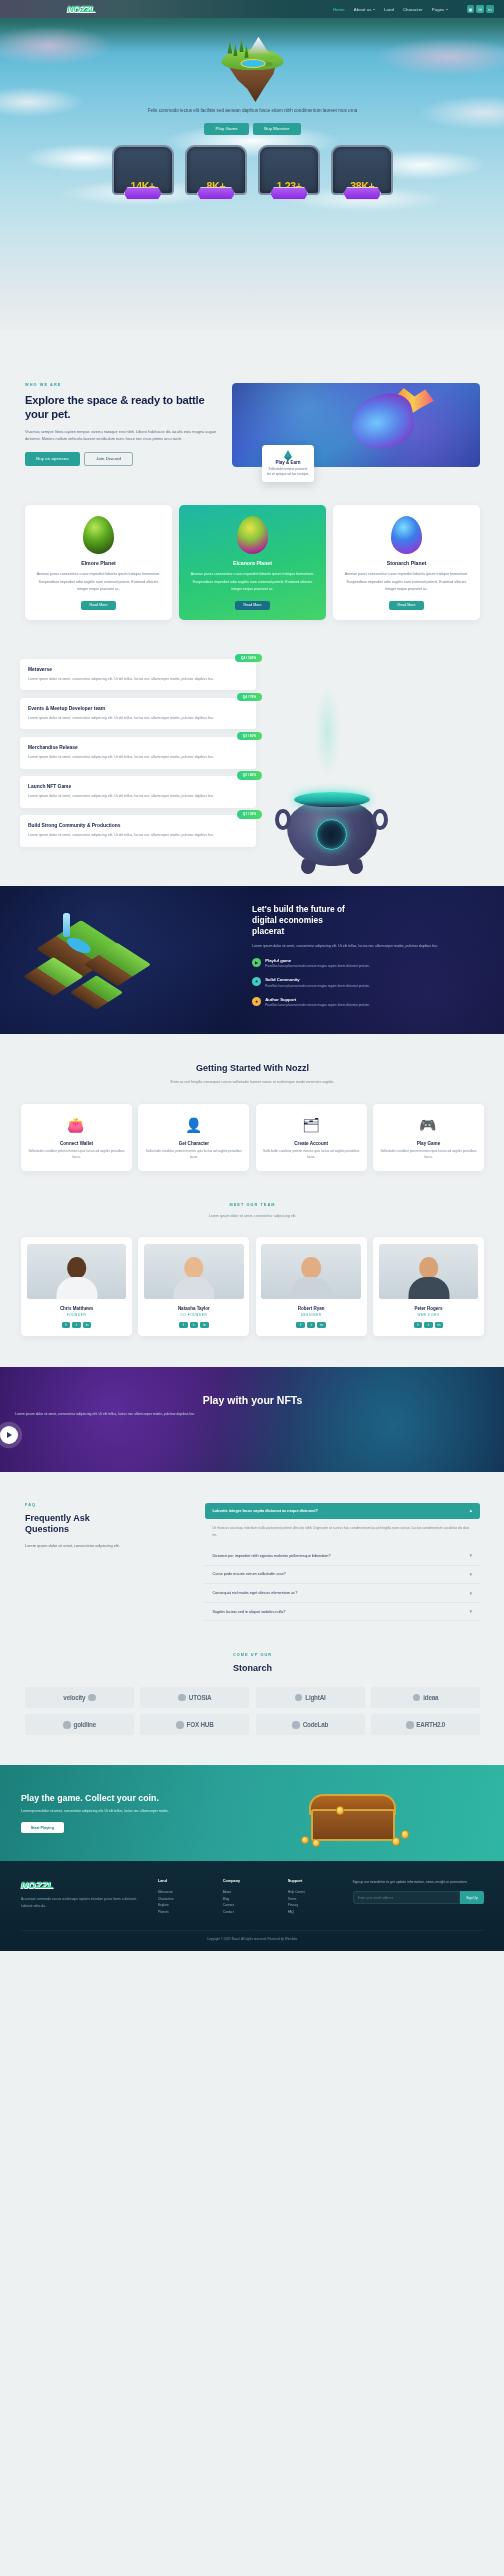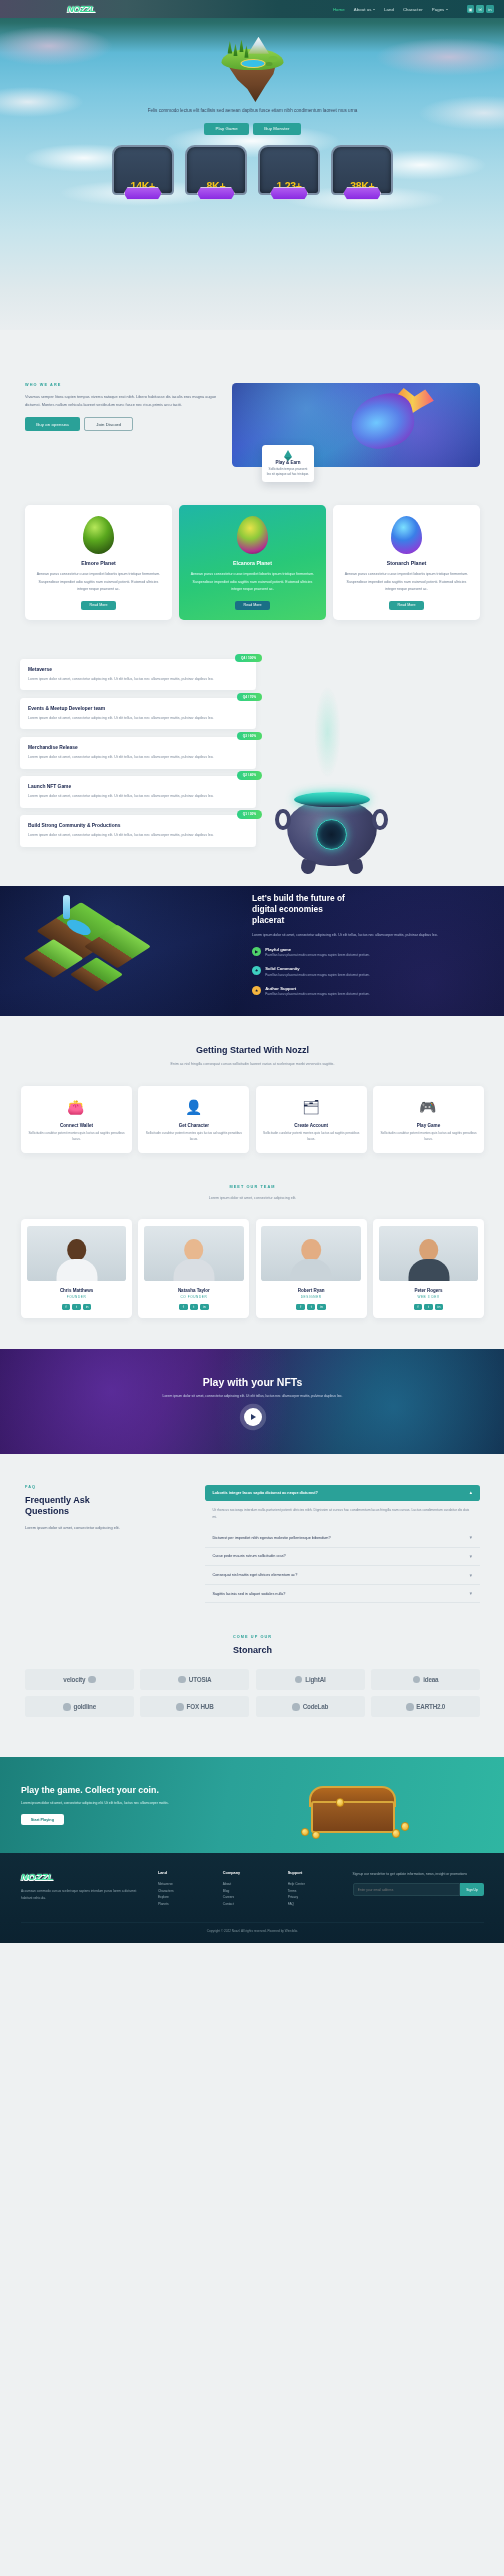--- a/index.html
+++ b/index.html
@@ -260,23 +260,23 @@
     box-shadow: 0 0 8.4px rgba(53,216,196,.7), inset 0 0 5.6px rgba(53,216,196,.6);
   }
   .cauldron .leg { position:absolute; bottom:-8.4px; width:14px; height:14px; background:#3a3d61; border-radius:2.8px 2.8px 50% 50%; }
   .cauldron .leg.l { left: 14px; transform: rotate(14deg); }
   .cauldron .leg.r { right: 14px; transform: rotate(-14deg); }
   .cauldron .ear { position:absolute; top: 9.8px; width: 15.4px; height: 21px; border: 4.2px solid #42456b; border-radius: 50%; }
   .cauldron .ear.l { left:-11.2px; } .cauldron .ear.r { right:-11.2px; }
 
   
   .dark {
-    margin-top: 39px; padding: 0 21px 18px;
+    margin-top: 39px; padding: 18px 21px 18px;
     background: linear-gradient(165deg,#0a1030 0%, #111a45 40%, #0d1436 100%);
-    display:flex; gap: 17px; align-items:flex-end; position:relative; overflow:hidden;
+    display:flex; gap: 17px; align-items:flex-start; position:relative; overflow:hidden;
   }
   .dark:before {
     content:''; position:absolute; inset:0;
     background: radial-gradient(circle at 20% 20%, rgba(90,140,255,.16), transparent 40%),
                 radial-gradient(circle at 85% 75%, rgba(140,90,255,.14), transparent 45%);
   }
   .iso-island { width: 48%; height: 112px; position: relative; z-index:2; }
   .iso-tile {
     position: absolute;
     background: linear-gradient(180deg,#6fc93e 0%, #4d9a2a 55%, #7a4d28 56%, #50301a 100%);
@@ -333,21 +333,21 @@
   .m-role { font-size: 3.1px; color:#2aa198; letter-spacing:0.6px; text-transform:uppercase; margin-top:2.1px; }
   .m-socials { display:flex; gap:2.1px; justify-content:center; margin-top: 4.9px; }
   .m-socials span { width: 8.4px; height: 6.3px; border-radius:1.4px; background:#2aa198; display:flex;align-items:center;justify-content:center;color:#fff;font-size:3.5px; }
 
   
   .video {
     margin-top: 31px; height: 105px; position:relative;
     background: radial-gradient(circle at 22% 40%, rgba(120,60,200,.55), transparent 45%),
                 radial-gradient(circle at 78% 55%, rgba(40,150,190,.5), transparent 45%),
                 linear-gradient(120deg,#2a1252 0%, #3a1a63 35%, #15304f 70%, #0f2240 100%);
-    display:flex; flex-direction:column; align-items:center; justify-content:center; text-align:center;
+    display:flex; flex-direction:column; justify-content:center; text-align:center;
   }
   .video-h { font-size: 10.5px; font-weight:800; color:#fff; }
   .video-p { font-size: 3.4px; color:#cbd6ea; margin-top: 4.2px; line-height:1.9; max-width: 210px; }
   .play-btn {
     margin-top: 8.4px; width: 18px; height: 18px; border-radius:50%;
     background:#fff; display:flex; align-items:center; justify-content:center;
     box-shadow: 0 0 0 4.2px rgba(255,255,255,.18);
   }
   .play-tri { width:0;height:0;border-left:5.6px solid #2a3a66;border-top:3.5px solid transparent;border-bottom:3.5px solid transparent;margin-left:1.4px; }
 
@@ -373,21 +373,21 @@
   .plogo {
     flex: 1 1 calc(25% - 4.9px);
     background:#e5eaec; border-radius: 2.8px; height: 21px;
     display:flex; align-items:center; justify-content:center; gap:2.8px;
     font-size: 6.3px; font-weight:bold; color:#5d6b7a; letter-spacing:-0.2px;
   }
   .plogo .mark { width:7.7px;height:7.7px;border-radius:50%;background:#aab6bf;display:inline-block; }
 
   
   .cta {
-    margin-top: 40px; padding: 15.4px 21px; position:relative; overflow:hidden;
+    margin-top: 30px; padding: 15.4px 21px; position:relative; overflow:hidden;
     background: linear-gradient(100deg,#1c7f7a 0%, #2aa198 45%, #2fb6a2 100%);
     display:flex; align-items:center; gap: 9.8px;
   }
   .cta-left { width: 58%; }
   .cta-h { font-size: 8.8px; font-weight:800; color:#fff; }
   .cta-p { font-size: 3.4px; color:#d5f2ee; line-height:1.95; margin-top:4.9px; }
   .cta-btn { margin-top: 7.7px; display:inline-block; background:#fff; color:#1c7f7a; font-size:3.8px; padding:3.5px 9.8px; border-radius:2.1px; border:none; cursor:pointer; font-weight:bold; }
   .chest { width: 42%; height: 65px; position: relative; }
   .chest-box { position:absolute; left:17px; bottom:4.2px; width: 84px; height: 32px; background: linear-gradient(180deg,#9c5c22 0%, #7a4318 100%); border-radius:2.8px; border:2.1px solid #d8a73a; }
   .chest-lid { position:absolute; left:15.4px; bottom:31px; width: 87px; height: 21px; background: linear-gradient(180deg,#b3691f 0%, #8b4e1a 100%); border-radius: 14px 14px 0 0; border:2.1px solid #d8a73a; }
@@ -486,20 +486,21 @@
         <div class="stat-num">38K+</div>
         <div class="stat-lbl">Volume trade</div>
         <div class="stat-gem"></div>
       </div>
     </div>
   </section>
 
   <section class="about">
     <div class="about-left">
       <div class="eyebrow">WHO WE ARE</div>
+      <h2 class="h2">Explore the space &amp; ready to battle your pet.</h2>
       <p class="body-sm">Vivamus semper litora sapien tempus viverra natoque erat nibh. Libero habitasse dis iaculis eros magna augue dictumst. Montes nullam vehicula laoreet vestibulum nunc fusce nec risus primis arcu taciti.</p>
       <div class="about-btns">
         <button class="btn">Buy on opensea</button>
         <button class="btn ghost">Join Discord</button>
       </div>
     </div>
     <div class="about-right">
       <div class="nft-art">
         <div class="fin"></div>
           <div class="crea"></div>

